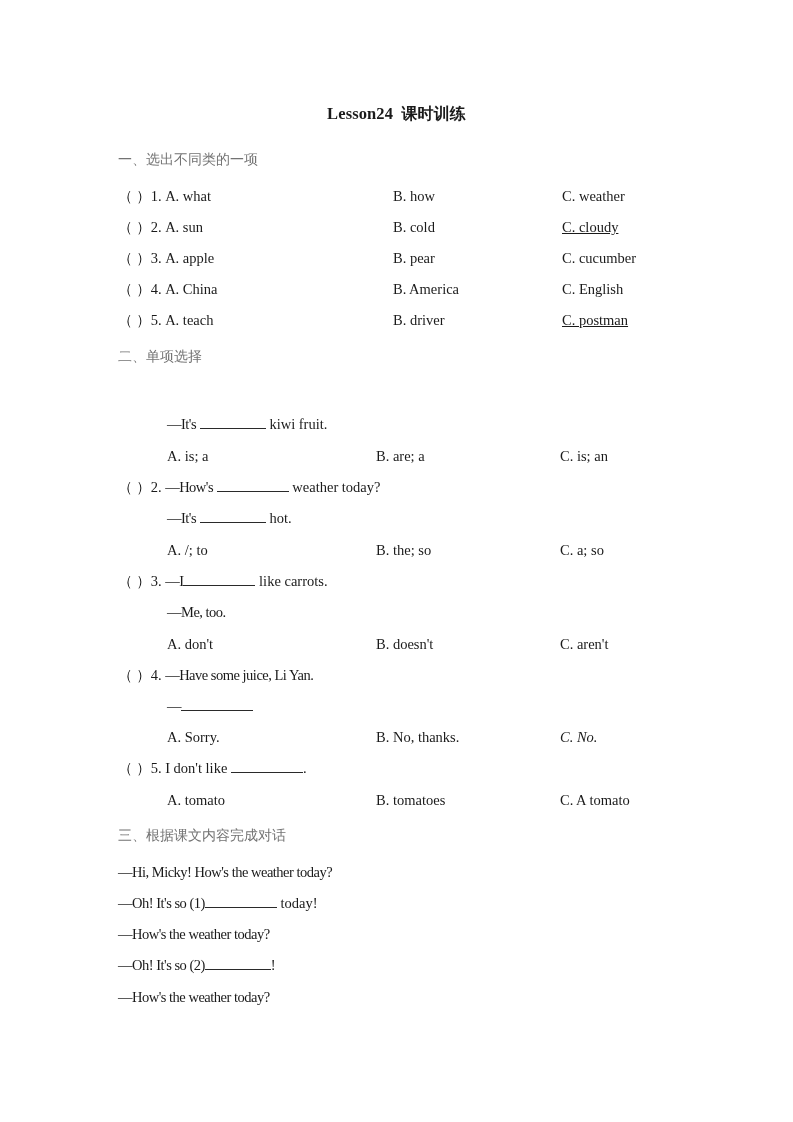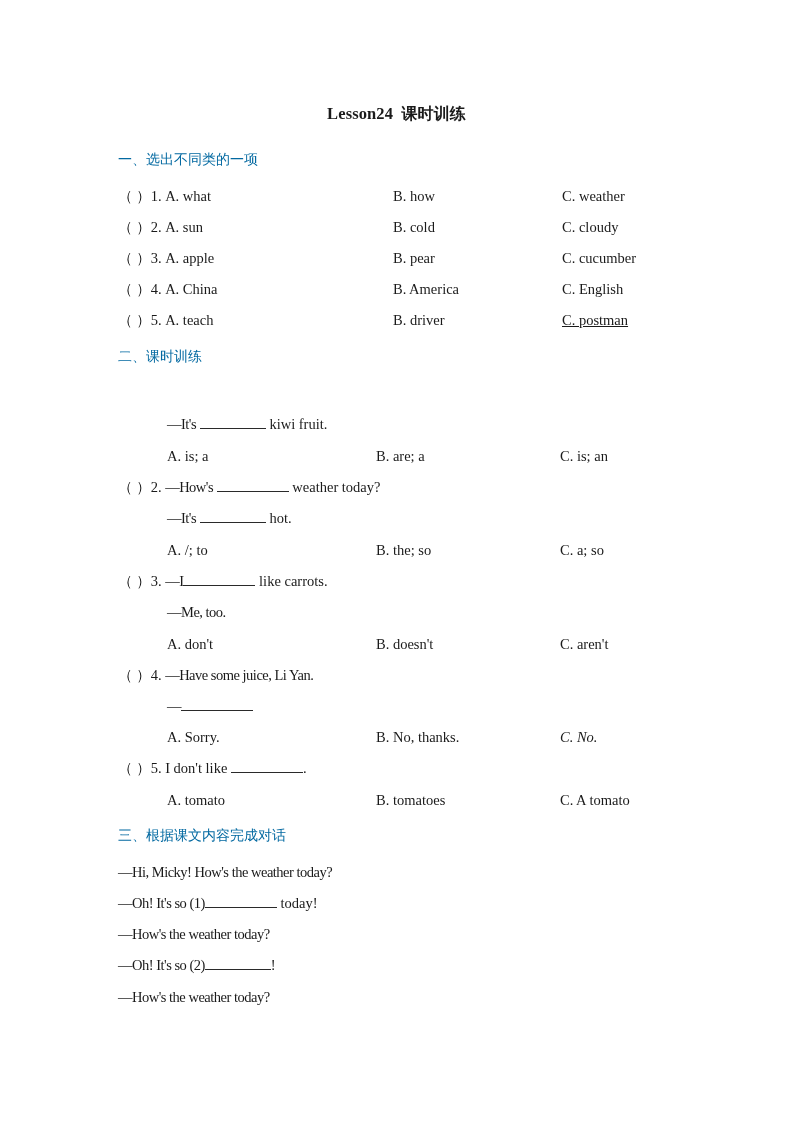--- a/index.html
+++ b/index.html
@@ -47,21 +47,21 @@
     white-space: nowrap;
   }
 
   .section-head {
     position: absolute;
     left: 118px;
     font-family: "DejaVu Sans", "Liberation Sans", sans-serif;
     font-size: 14px;
     line-height: 18px;
     white-space: nowrap;
-    color: #0369a1;
+    color: #737373;
   }
 
   
   .col-a { left: 118px; }
   .col-a-indent { left: 167px; }
   .col-b { left: 373px; margin-left: 20px; }
   .col-c { left: 562px; }
 
   .col-b2 { left: 376px; }
   .col-c2 { left: 560px; }
@@ -100,21 +100,21 @@
     <span>A. what</span>
   </div>
   <div class="line col-b" style="top:187px;">B. how</div>
   <div class="line col-c" style="top:187px;">C. weather</div>
 
   <div class="line col-a" style="top:218px;">
     <span class="paren">（  ）2.</span>
     <span>A. sun</span>
   </div>
   <div class="line col-b" style="top:218px;">B. cold</div>
-  <div class="line col-c" style="top:218px;">C. cloudy</div>
+  <div class="line col-c" style="top:218px;text-decoration:underline;">C. cloudy</div>
 
   <div class="line col-a" style="top:249px;">
     <span class="paren">（  ）3.</span>
     <span>A. apple</span>
   </div>
   <div class="line col-b" style="top:249px;">B. pear</div>
   <div class="line col-c" style="top:249px;">C. cucumber</div>
 
   <div class="line col-a" style="top:280px;">
     <span class="paren">（  ）4.</span>
@@ -123,21 +123,21 @@
   <div class="line col-b" style="top:280px;">B. America</div>
   <div class="line col-c" style="top:280px;">C. English</div>
 
   <div class="line col-a" style="top:311px;">
     <span class="paren">（  ）5.</span>
     <span>A. teach</span>
   </div>
   <div class="line col-b" style="top:311px;">B. driver</div>
   <div class="line col-c" style="top:311px;text-decoration:underline;">C. postman</div>
 
-  <div class="section-head" style="top:347px;">二、课时训练</div>
+  <div class="section-head" style="top:347px;">二、单项选择</div>
 
   <div class="line col-a-indent" style="top:415px;">
     <span class="dash">—It's</span>
     <span class="blank blank-md"></span>
     <span>kiwi fruit.</span>
   </div>
   <div class="line col-a-indent" style="top:447px;">A. is; a</div>
   <div class="line col-b2" style="top:447px;">B. are; a</div>
   <div class="line col-c2" style="top:447px;">C. is; an</div>
 

